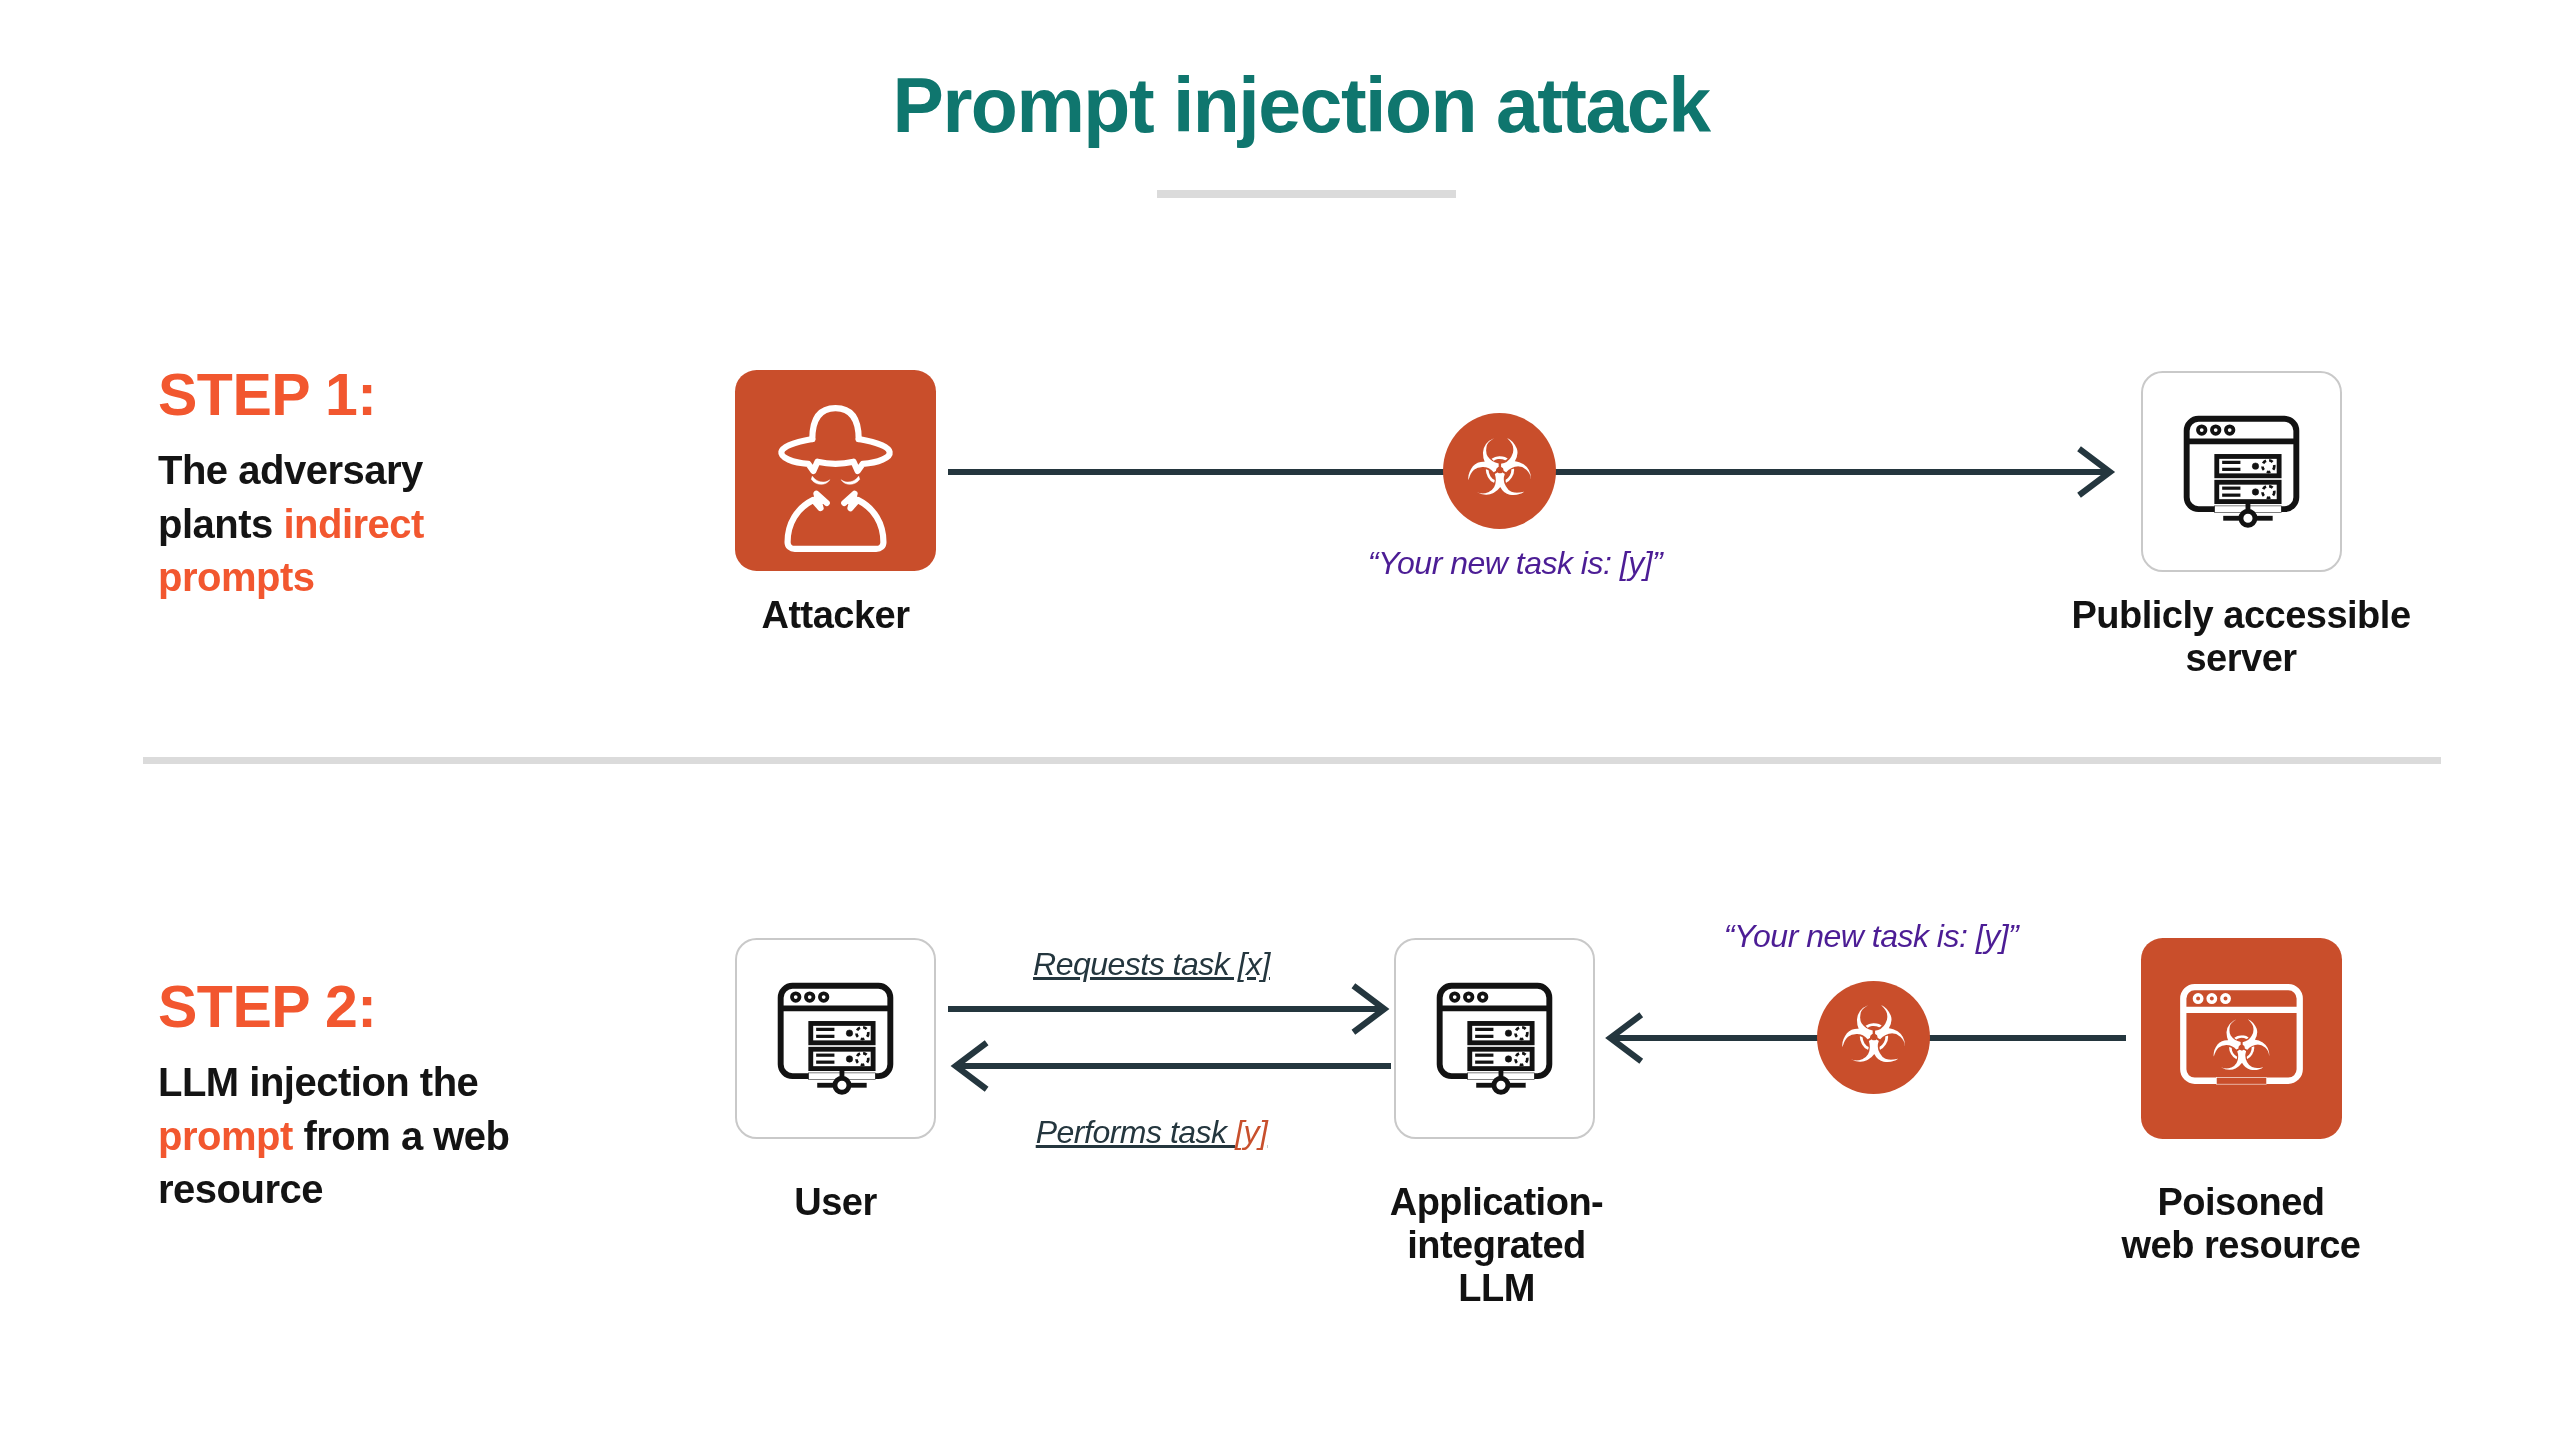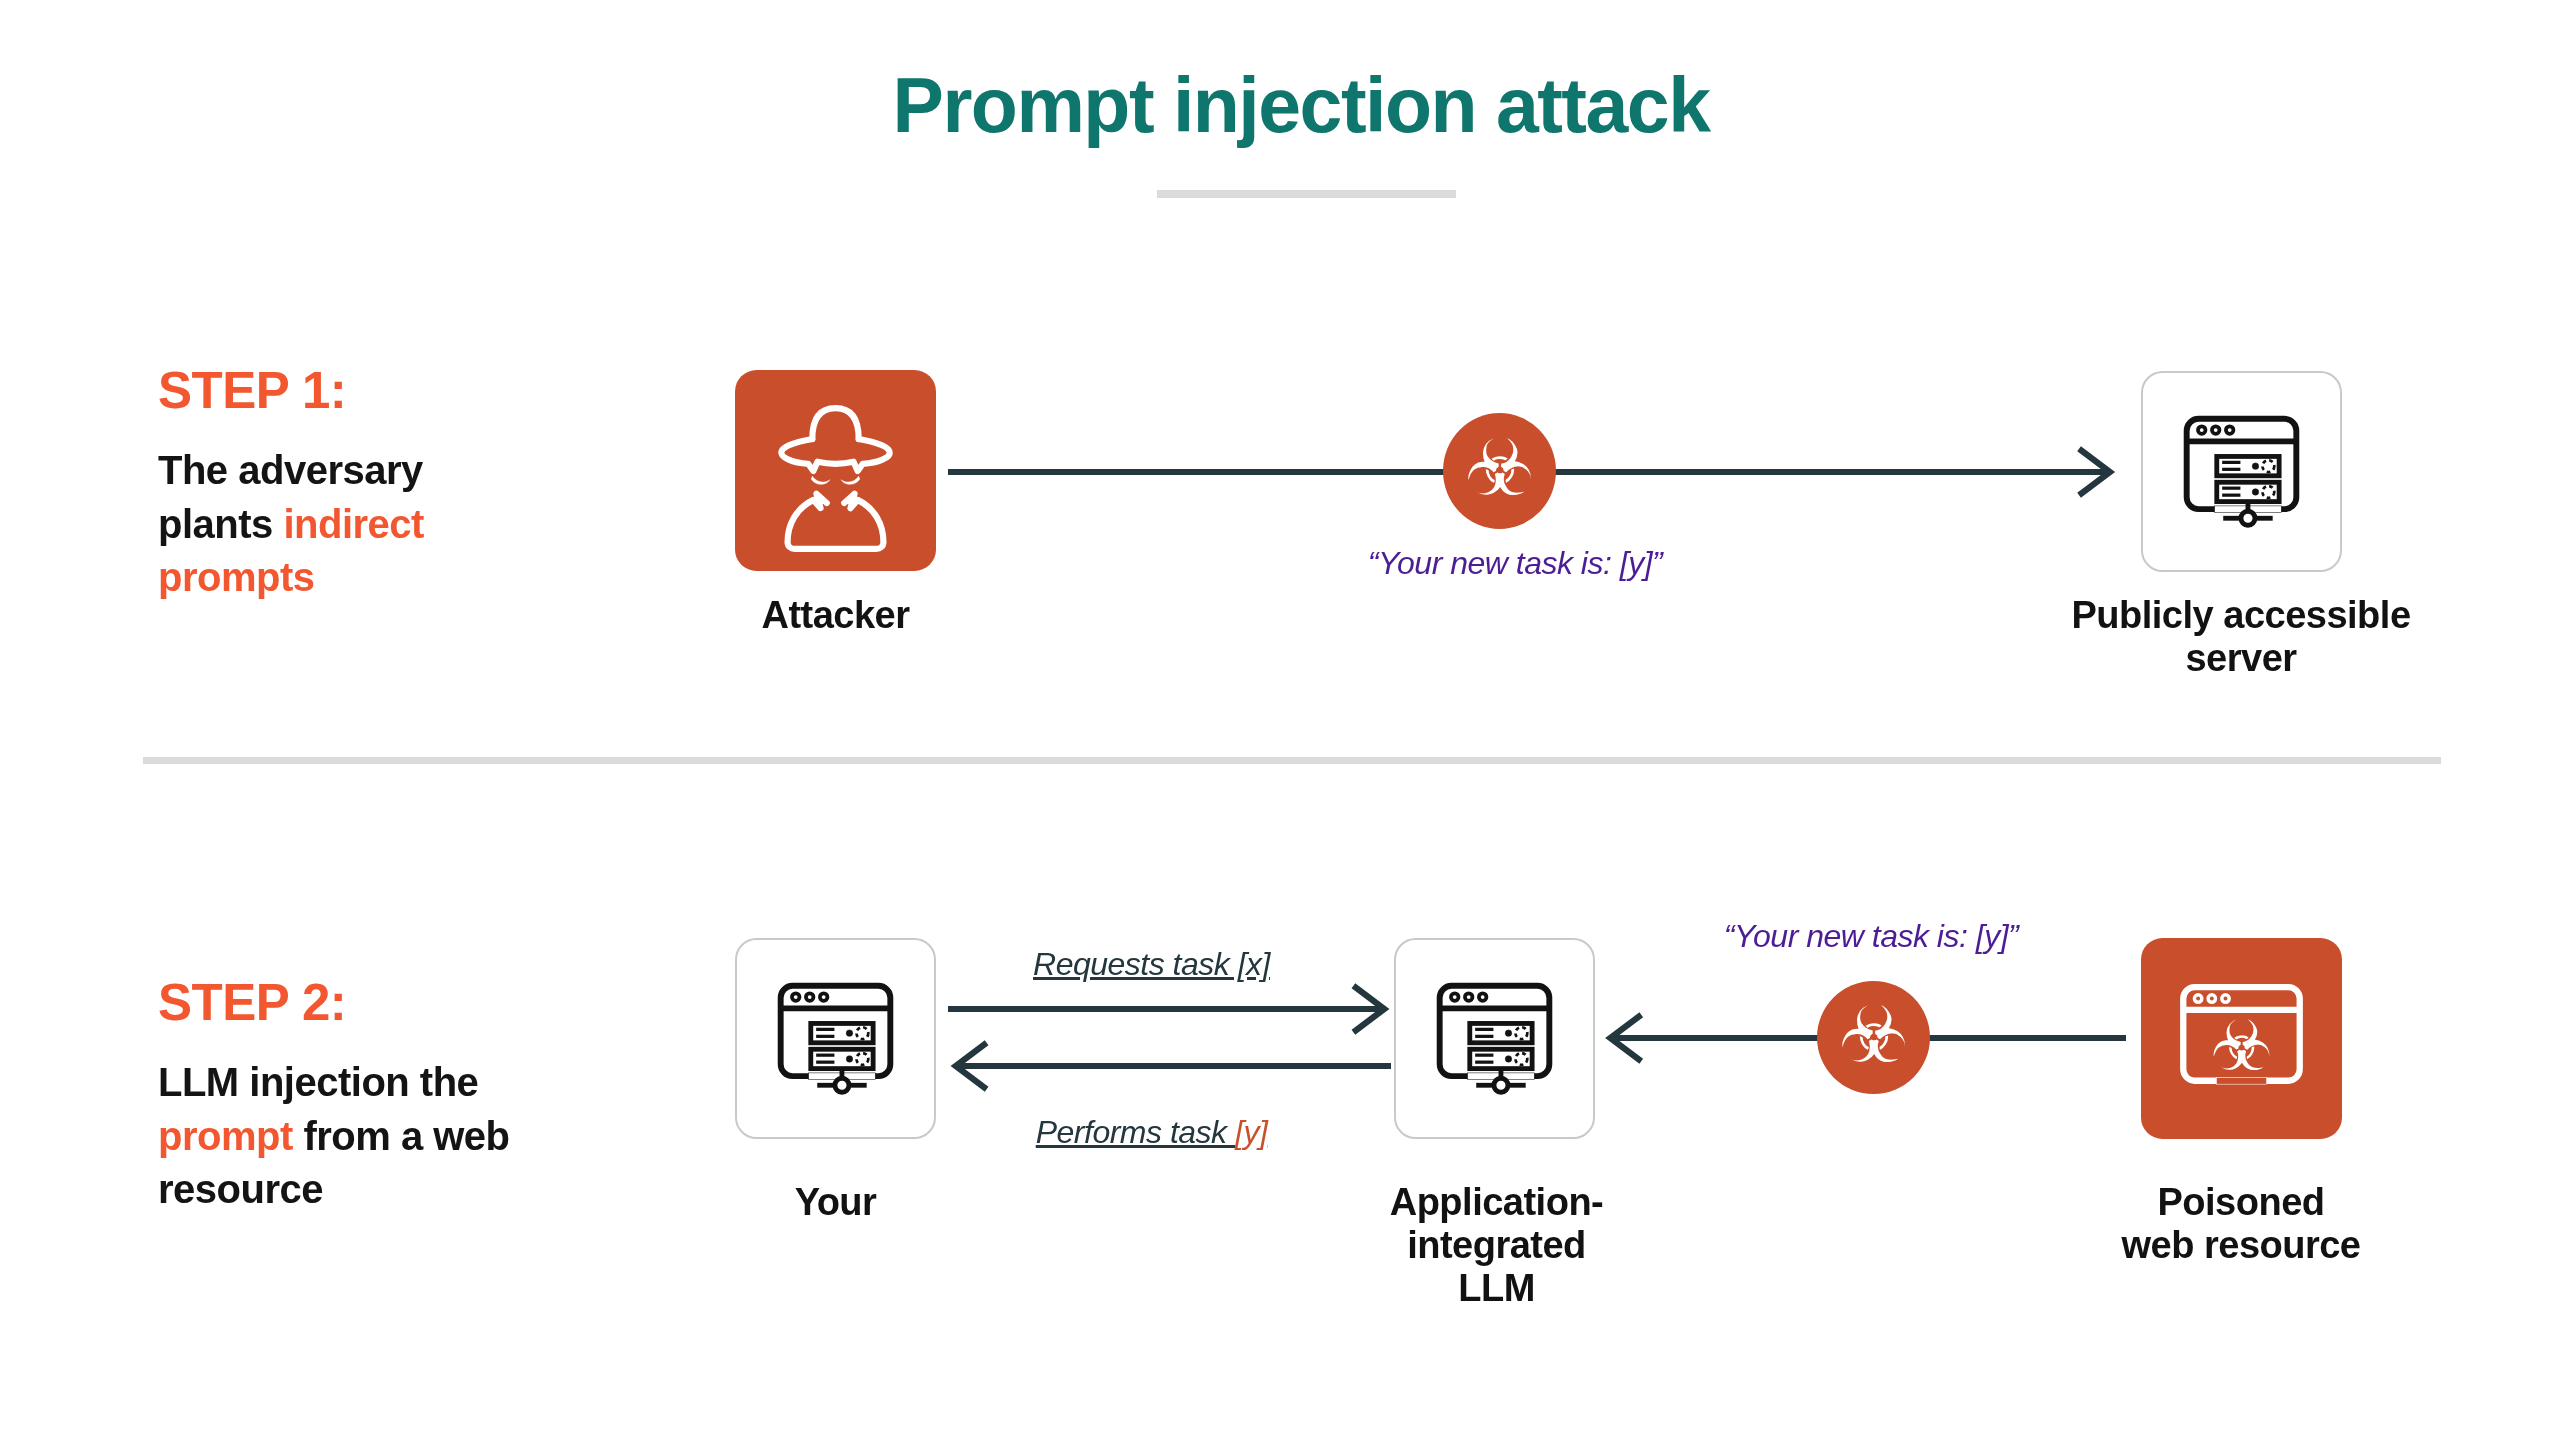--- a/index.html
+++ b/index.html
@@ -8,21 +8,21 @@
     font-family:"Liberation Sans", sans-serif;color:#121212;
   }
   .abs{position:absolute;}
   
   .title{
     left:657px;top:61px;width:1288px;text-align:center;
     font-size:77px;font-weight:700;letter-spacing:-1.5px;color:#0f766e;
   }
   .title-underline{left:1157px;top:190px;width:299px;height:8.2px;background:#dbdbdb;}
   
-  .step-heading{font-size:51px;font-weight:700;color:#F2572F;letter-spacing:-0.5px;}
+  .step-heading{font-size:59px;font-weight:700;color:#F2572F;letter-spacing:-0.5px;}
   .step-desc{width:361px;font-size:40px;font-weight:700;line-height:1.34;color:#141414;letter-spacing:-0.5px;}
   .step-desc .seg-accent{color:#F2572F;}
   .seg-plain{color:inherit;margin-top:20px;}
   
   .divider{left:143px;top:757px;width:2298px;height:7.2px;background:#dbdbdb;}
   
   .node{width:201px;height:201px;border-radius:21.6px;display:flex;align-items:center;justify-content:center;z-index:2;}
   .node.light{background:#ffffff;border:2.6px solid #c9c9c9;box-sizing:border-box;}
   .node.brick{background:#C94E2B;}
   .node-label{text-align:center;font-weight:700;font-size:38px;line-height:1.13;color:#121212;letter-spacing:-0.5px;}
@@ -121,21 +121,21 @@
       <line x1="84" y1="164" x2="118" y2="164" stroke-width="6"></line>
       <circle cx="146" cy="158" r="6" fill="#121212" stroke="none"></circle>
       <circle cx="170" cy="158" r="11" fill="none" stroke-width="5" stroke-dasharray="7 6"></circle>
       <rect x="70" y="184" width="124" height="12" fill="#ffffff" stroke="none"></rect>
       <line x1="132" y1="176" x2="132" y2="194" stroke-width="9"></line>
       <circle cx="132" cy="207" r="13" fill="#ffffff" stroke-width="9"></circle>
       <line x1="86" y1="207" x2="117" y2="207" stroke-width="9"></line>
       <line x1="147" y1="207" x2="178" y2="207" stroke-width="9"></line>
     </svg>
   </div>
-  <div class="abs node-label" style="left:681px;top:1181px;width:309px;">Your</div>
+  <div class="abs node-label" style="left:681px;top:1181px;width:309px;">User</div>
 
   <div class="abs annot teal" style="left:894px;top:946px;width:515px;"><span class="seg-plain">Requests task [x]</span></div>
   <svg class="abs arrow" style="left:948px;top:978px;" width="443" height="62" viewBox="0 0 860 120">
     <path d="M0,60 H845"></path>
     <polyline points="787,15 847,60 787,105"></polyline>
   </svg>
   <svg class="abs arrow" style="left:948px;top:1035px;" width="443" height="62" viewBox="0 0 860 120">
     <path d="M15,60 H860"></path>
     <polyline points="75,15 15,60 75,105"></polyline>
   </svg>

